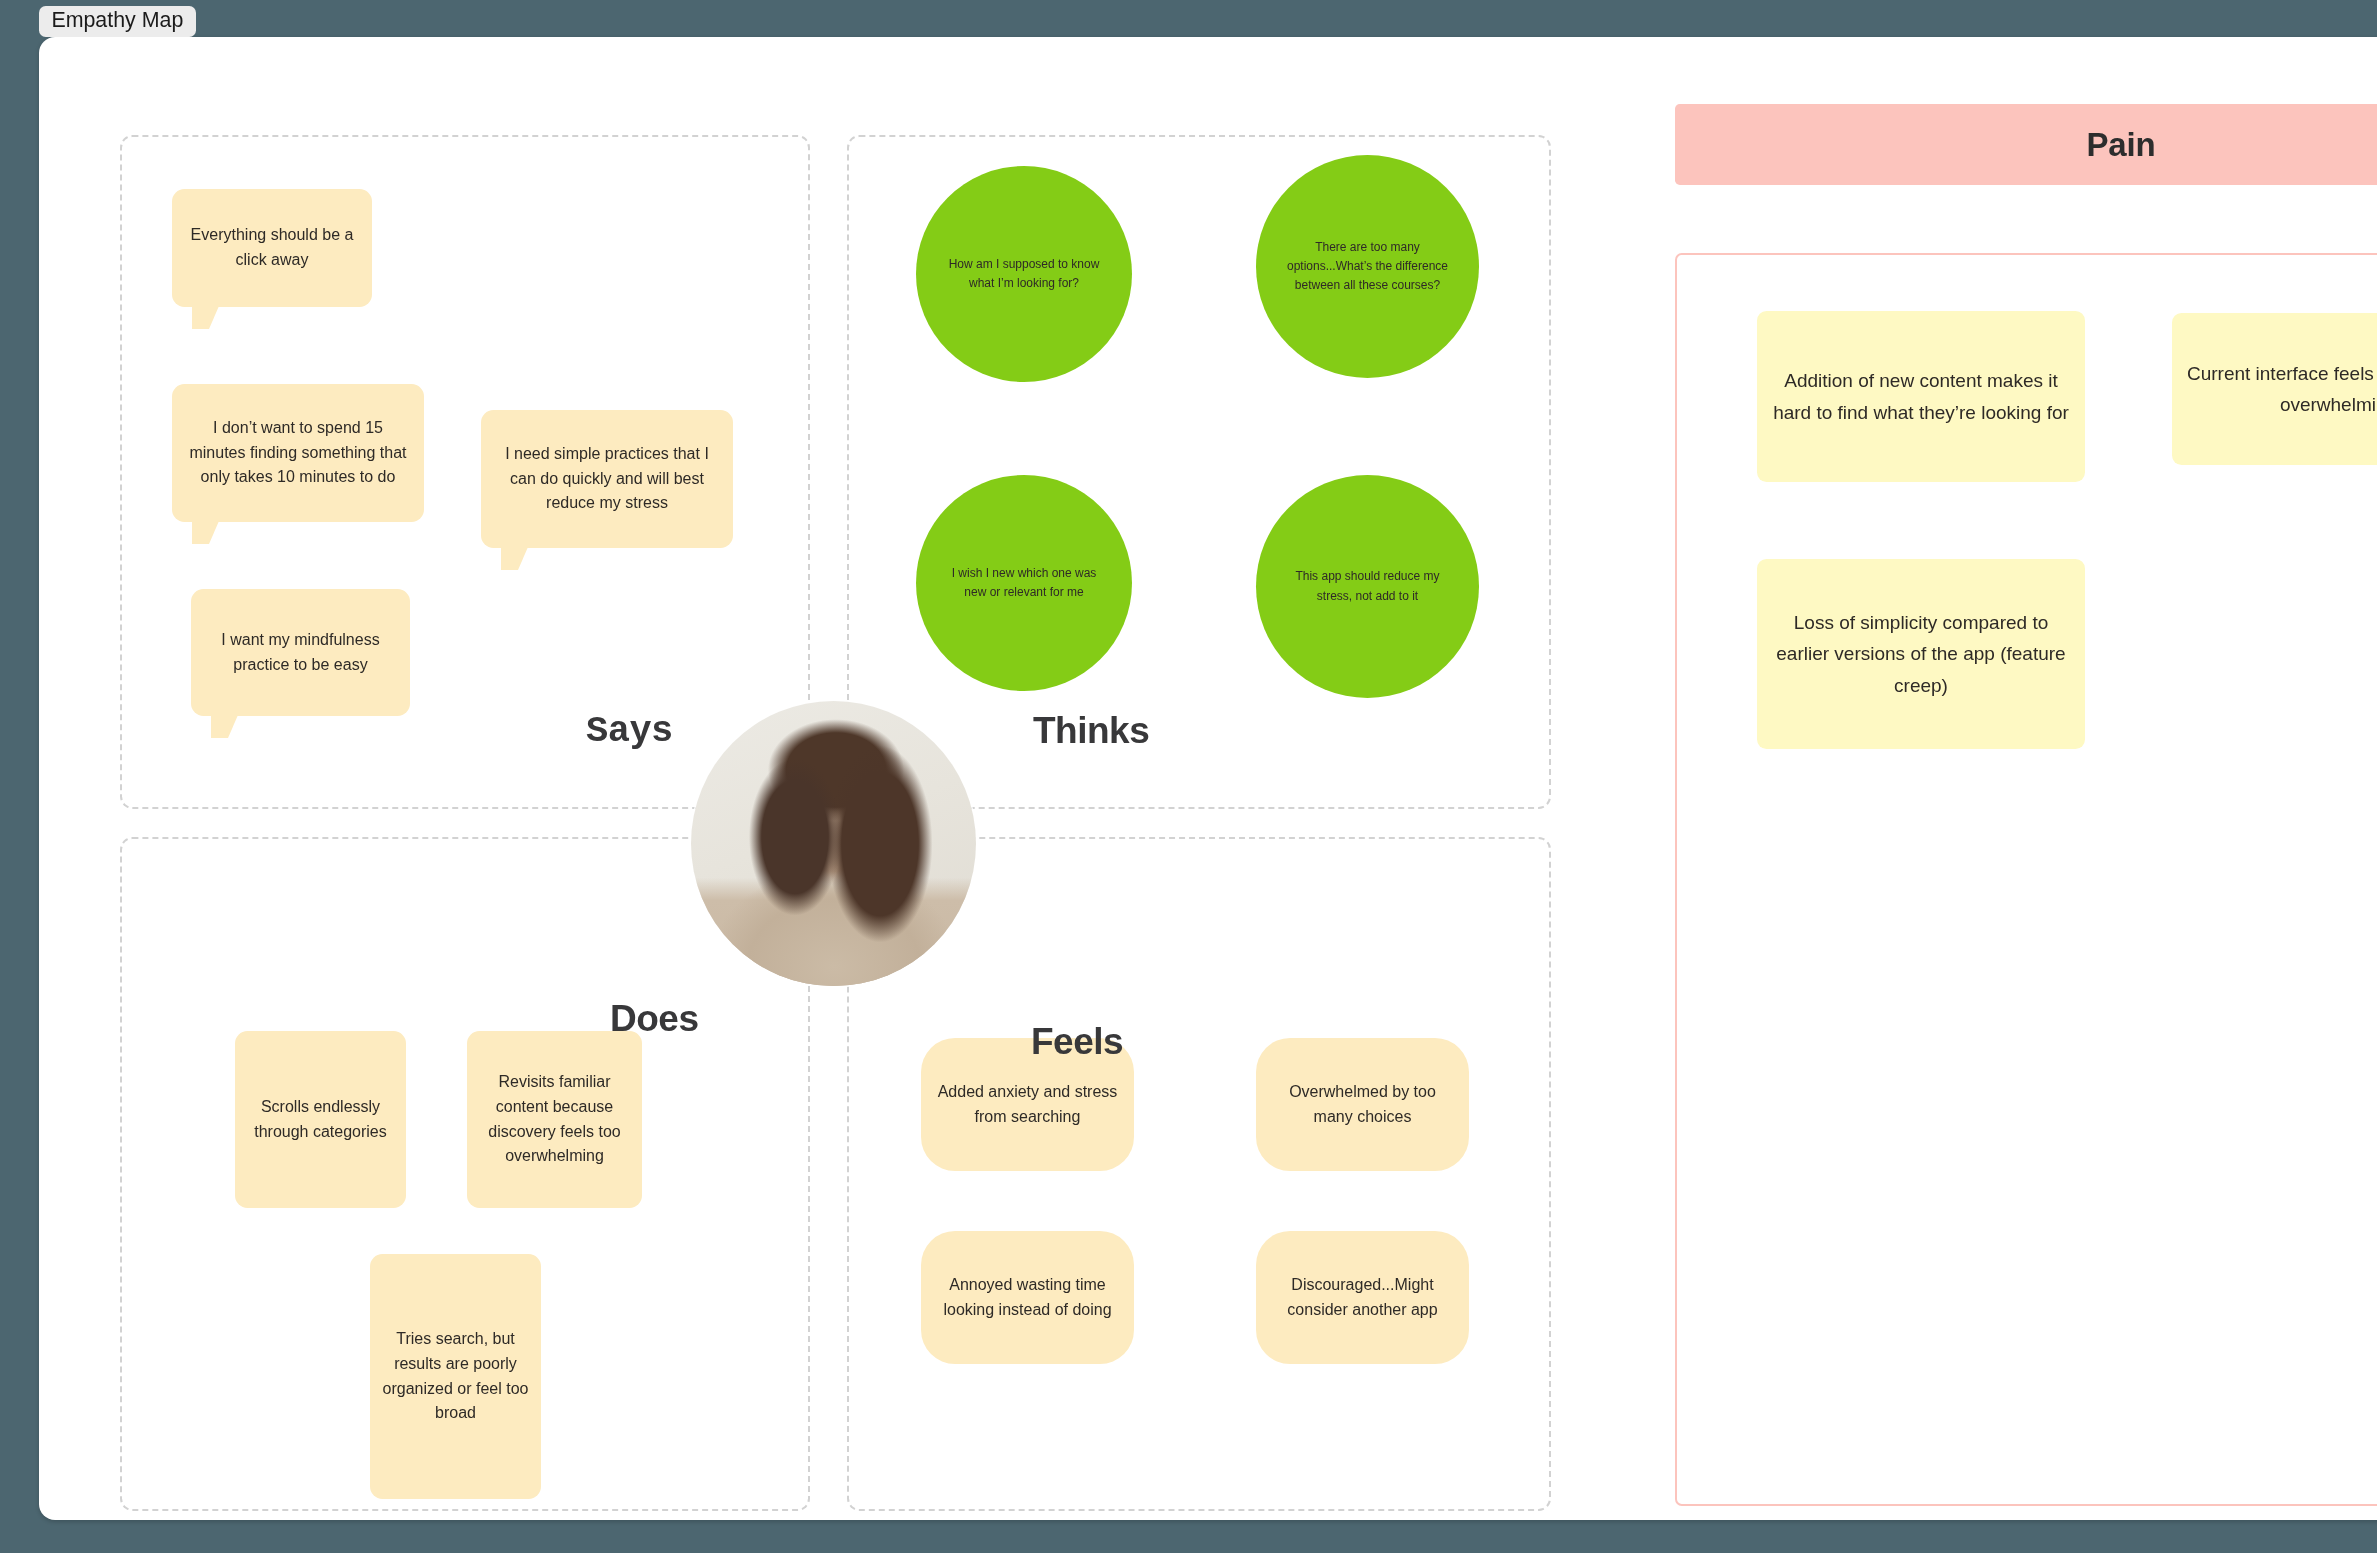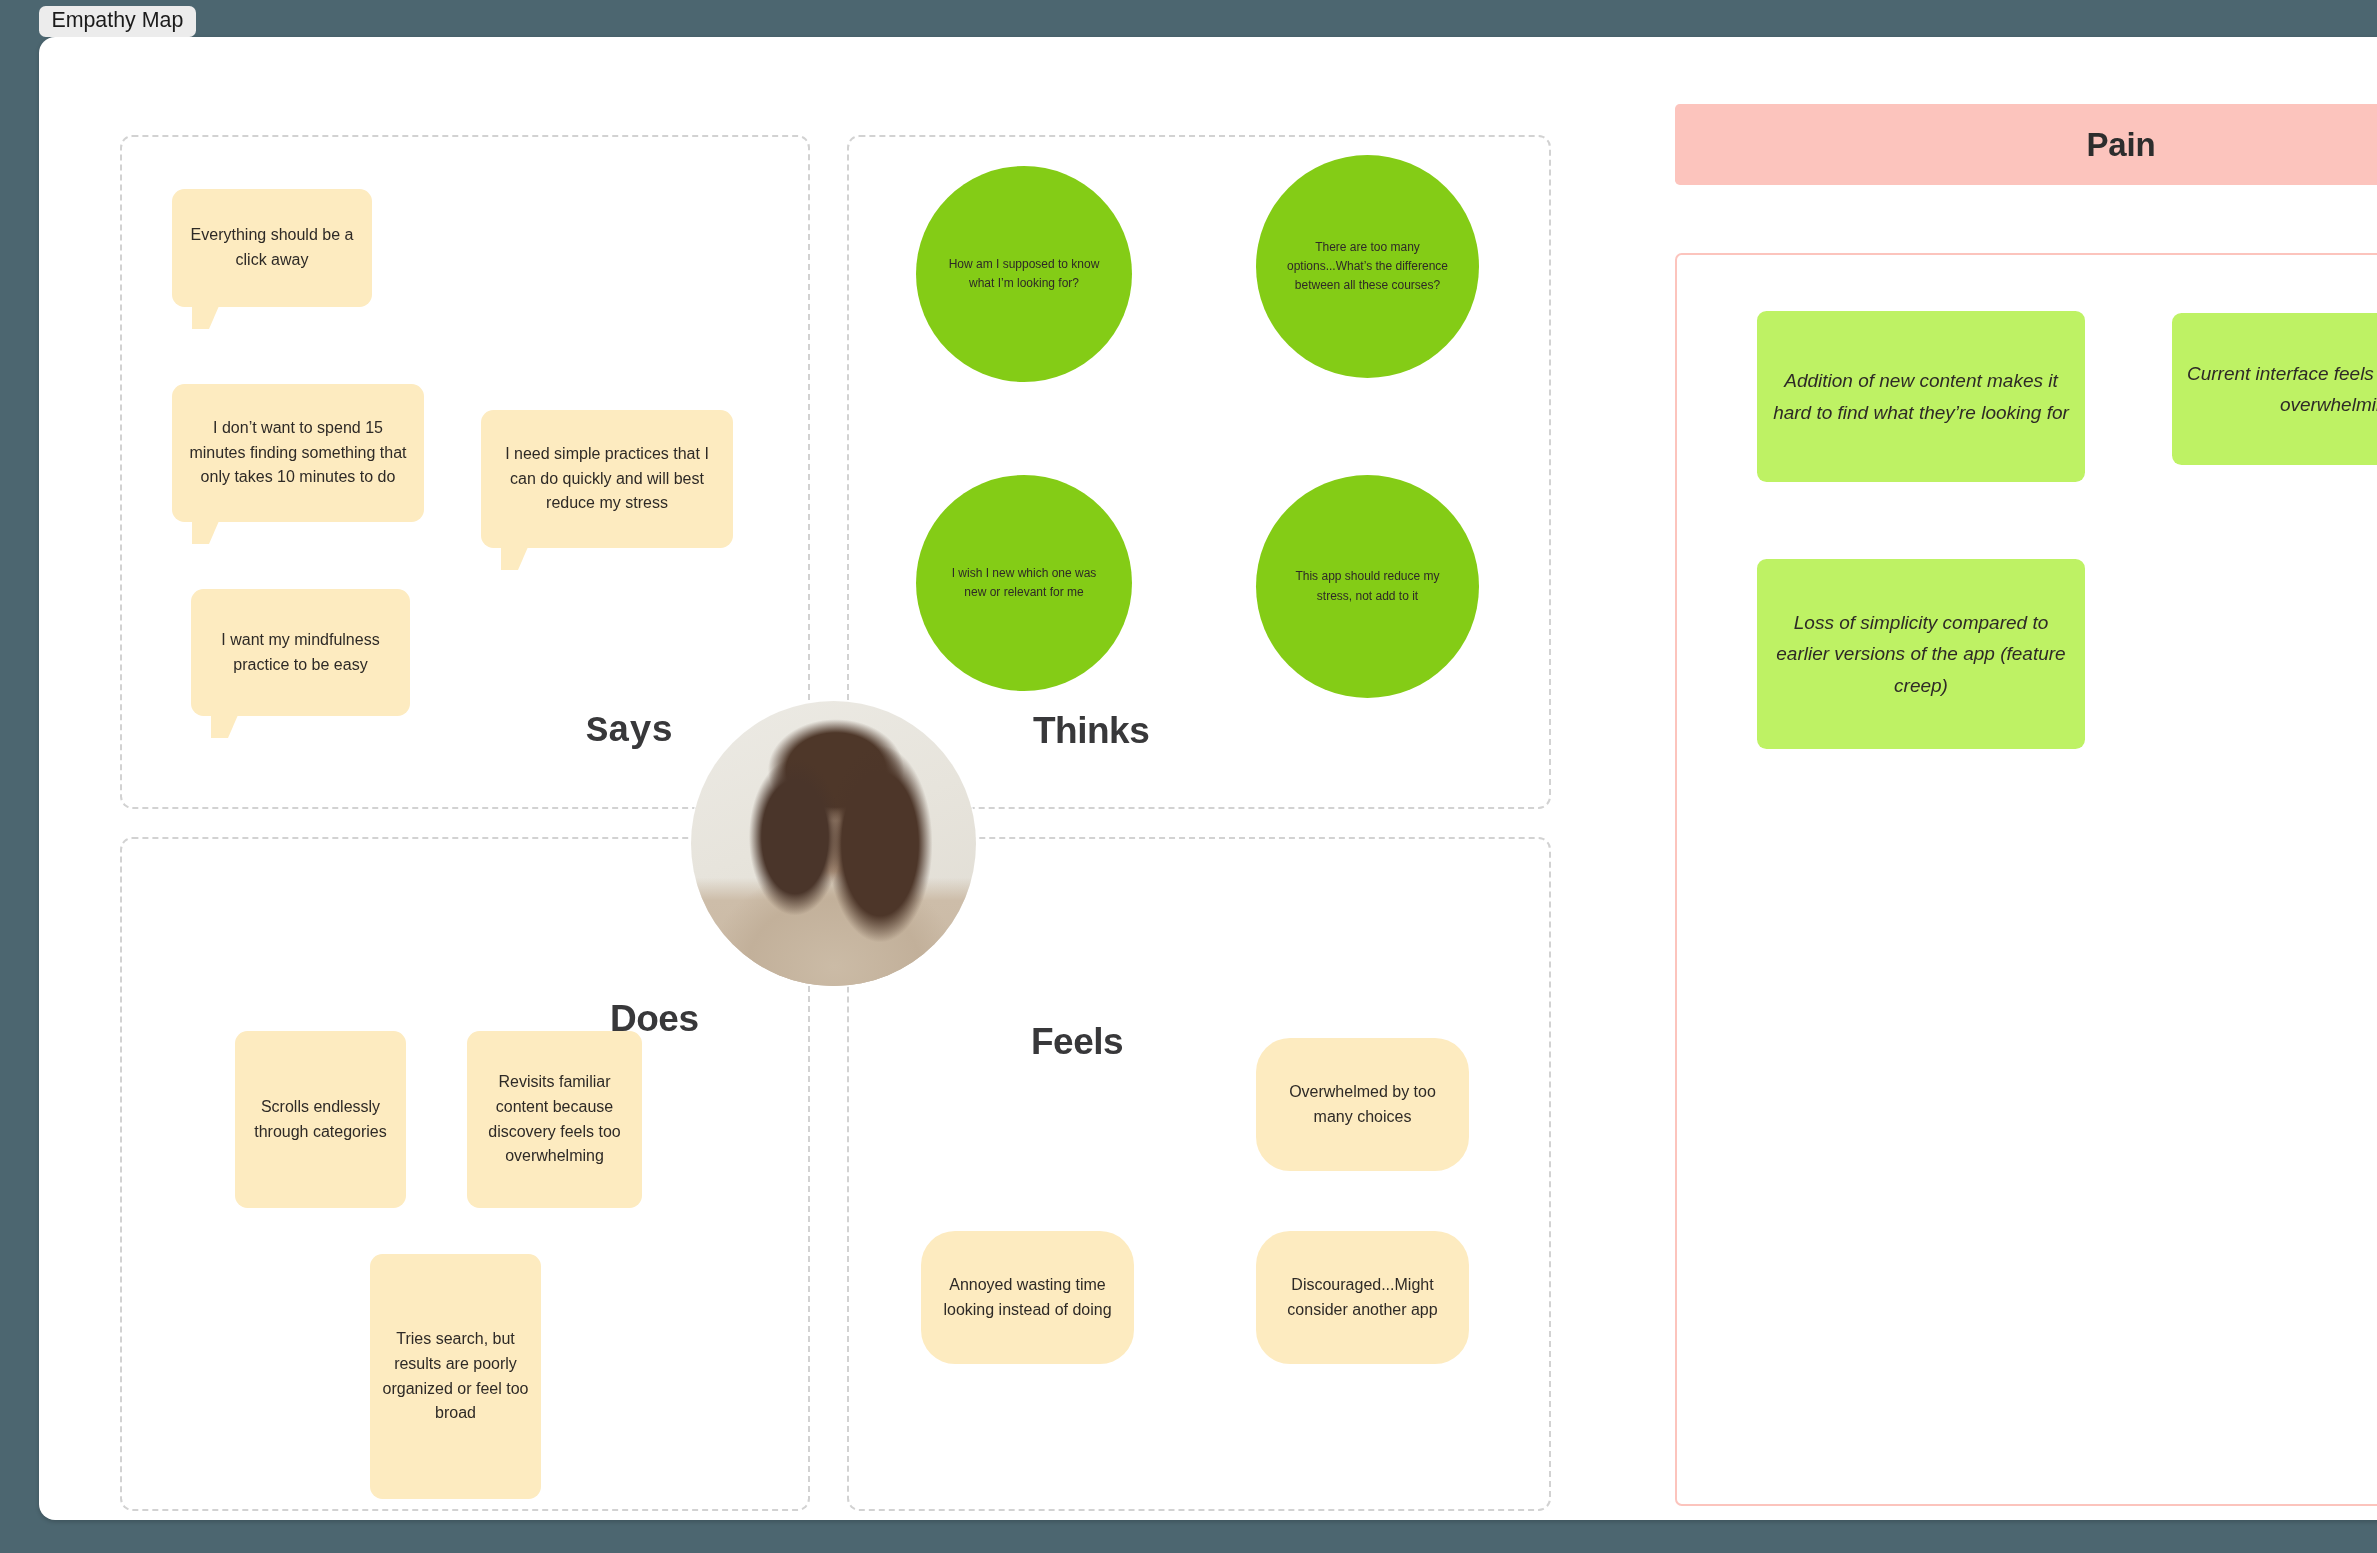--- a/index.html
+++ b/index.html
@@ -196,21 +196,21 @@
     display: flex;
     align-items: center;
     justify-content: center;
     text-align: center;
     border-radius: 9.5px;
     font-size: 19px;
     line-height: 1.65;
     color: #2e2a26;
     padding: 8.6px 11.4px;
   }
-  .card-pain { background: #bef264; font-style: italic; }
+  .card-pain { background: #fef9c3; }
 </style>
 </head>
 <body>
 
 <div id="title-tab">Empathy Map</div>
 
 <div id="canvas">
 
   <div id="empathy-map">
 
@@ -257,20 +257,23 @@
     <div class="note note-does" style="left:153px; top:932px; width:171px; height:177px;">
       <span>Scrolls endlessly through categories</span>
     </div>
     <div class="note note-does" style="left:385px; top:932px; width:175px; height:177px;">
       <span>Revisits familiar content because discovery feels too overwhelming</span>
     </div>
     <div class="note note-does" style="left:288px; top:1155px; width:171px; height:245px;">
       <span>Tries search, but results are poorly organized or feel too broad</span>
     </div>
 
+    <div class="note note-feels" style="left:839px; top:939px; width:213px; height:133px;">
+      <span>Added anxiety and stress from searching</span>
+    </div>
     <div class="note note-feels" style="left:1174px; top:939px; width:213px; height:133px;">
       <span>Overwhelmed by too many choices</span>
     </div>
     <div class="note note-feels" style="left:839px; top:1132px; width:213px; height:133px;">
       <span>Annoyed wasting time looking instead of doing</span>
     </div>
     <div class="note note-feels" style="left:1174px; top:1132px; width:213px; height:133px;">
       <span>Discouraged...Might consider another app</span>
     </div>
   </div>

